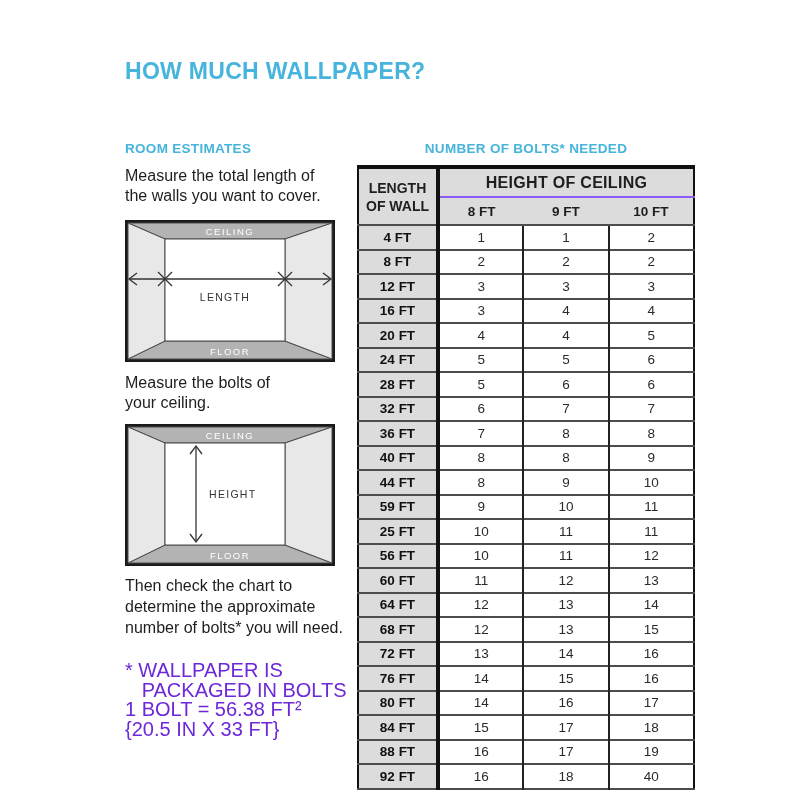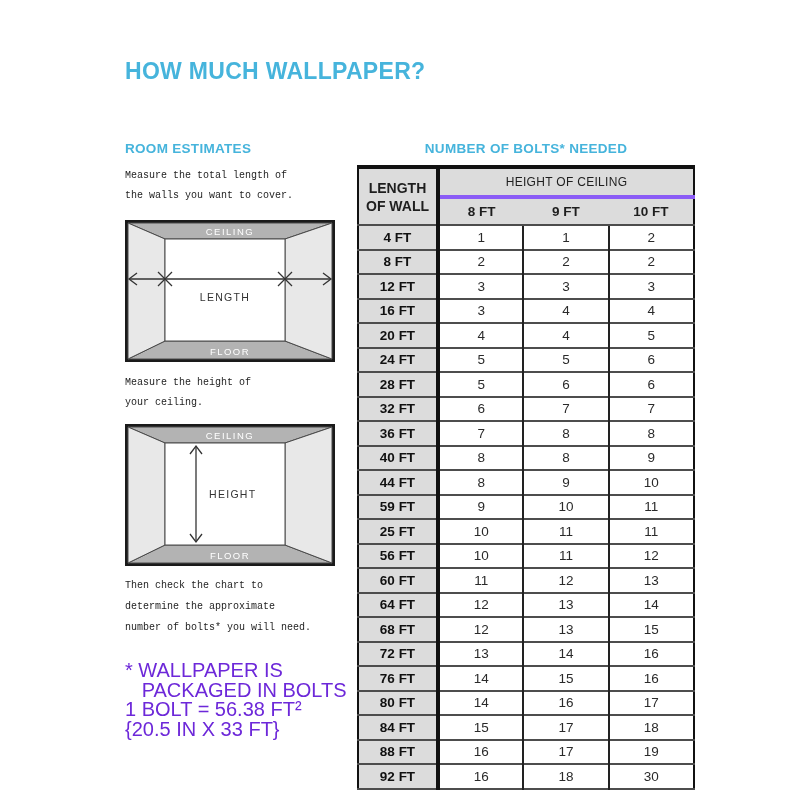--- a/index.html
+++ b/index.html
@@ -11,22 +11,22 @@
   .page-title {
     position: absolute; left: 125px; top: 31px; margin: 0;
     font-size: 23px; font-weight: bold; color: #46B4DC; letter-spacing: 0.3px;
   }
   .section-heading {
     margin: 0; font-size: 13.5px; font-weight: bold; color: #46B4DC; letter-spacing: 0.3px;
   }
   .room-heading { position: absolute; left: 125px; top: 114px; }
   .table-heading { position: absolute; left: 357px; top: 114px; width: 338px; text-align: center; }
   .body-text {
-    position: absolute; left: 125px; margin: 0; font-size: 10px; line-height: 20px;
-    white-space: pre-line; color: #1e1e1e; font-family: Liberation Mono, monospace;
+    position: absolute; left: 125px; margin: 0; font-size: 16px; line-height: 20px;
+    white-space: pre-line; color: #1e1e1e;
   }
   .step-length { top: 139px; }
   .step-height { top: 346px; }
   .step-chart  { top: 548px; line-height: 21px; }
   .footnote-bold {
     position: absolute; left: 125px; margin: 0; font-size: 20px; font-weight: normal;
     line-height: 20px; white-space: pre-wrap; color: #6d28d9;
   }
   .bolts-note { top: 633px; }
   .bolt-size  { top: 672px; }
@@ -41,22 +41,22 @@
     border-collapse: collapse; table-layout: fixed; width: 338px;
     border-top: 4px solid #111; border-left: 2px solid #111;
     border-right: 2px solid #111; border-bottom: 2px solid #4d4d4d;
   }
   table.bolts th, table.bolts td { padding: 0; text-align: center; vertical-align: middle; }
   th.corner-cell {
     width: 80px; background: #dcdcdc; font-size: 14px; font-weight: bold;
     line-height: 18px; white-space: pre-line; border-right: 4px solid #111;
   }
   th.group-cell {
-    background: #dcdcdc; font-size: 12px; font-weight: normal; letter-spacing: 0.3px;
-    height: 30px; border-bottom: 4px solid #8b5cf6;
+    background: #dcdcdc; font-size: 16px; font-weight: bold; letter-spacing: 0.3px;
+    height: 30px; border-bottom: 2px solid #8b5cf6;
   }
   tr.sub-row th { background: #dcdcdc; font-size: 13.5px; font-weight: bold; height: 28px; width: 86px; }
   tbody tr { height: 24.5px; }
   tbody td { border-top: 2px solid #4d4d4d; font-size: 13.5px; }
   td.wall-cell { background: #dcdcdc; font-weight: bold; border-right: 4px solid #111; color: #111; }
   td.value-cell { background: #ffffff; color: #2a2a2a; }
   td.value-cell + td.value-cell { border-left: 2px solid #222; }
 </style>
 </head>
 <body>
@@ -84,21 +84,21 @@
       <polyline points="12,53 4,59 12,65"></polyline>
       <polyline points="198,53 206,59 198,65"></polyline>
       <line x1="33" y1="52" x2="47" y2="66"></line>
       <line x1="33" y1="66" x2="47" y2="52"></line>
       <line x1="153" y1="52" x2="167" y2="66"></line>
       <line x1="153" y1="66" x2="167" y2="52"></line>
     </g>
     <text x="100" y="81" text-anchor="middle" class="dim-label">LENGTH</text>
   </svg>
 
-  <p class="body-text step-height">Measure the height of
+  <p class="body-text step-height">Measure the bolts of
 your ceiling.</p>
 
   <svg class="diagram diagram-height" viewBox="0 0 210 142">
     <rect x="1.5" y="1.5" width="207" height="139" fill="#ffffff" stroke="#1a1a1a" stroke-width="3"></rect>
     <polygon points="3,3 207,3 160,19 40,19" fill="#b3b3b3" stroke="#4a4a4a" stroke-width="1"></polygon>
     <polygon points="3,139 207,139 160,121 40,121" fill="#b3b3b3" stroke="#4a4a4a" stroke-width="1"></polygon>
     <polygon points="3,3 40,19 40,121 3,139" fill="#e8e8e8" stroke="#4a4a4a" stroke-width="1"></polygon>
     <polygon points="207,3 160,19 160,121 207,139" fill="#e8e8e8" stroke="#4a4a4a" stroke-width="1"></polygon>
     <rect x="40" y="19" width="120" height="102" fill="#ffffff" stroke="#4a4a4a" stroke-width="1"></rect>
     <text x="105" y="14.5" text-anchor="middle" class="room-label">CEILING</text>
@@ -266,19 +266,19 @@
           <tr>
             <td class="wall-cell">88 FT</td>
             <td class="value-cell">16</td>
             <td class="value-cell">17</td>
             <td class="value-cell">19</td>
           </tr>
           <tr>
             <td class="wall-cell">92 FT</td>
             <td class="value-cell">16</td>
             <td class="value-cell">18</td>
-            <td class="value-cell">30</td>
+            <td class="value-cell">40</td>
           </tr>
         </tbody>
     </table>
   </div>
 
 </div>
 
 </body></html>

